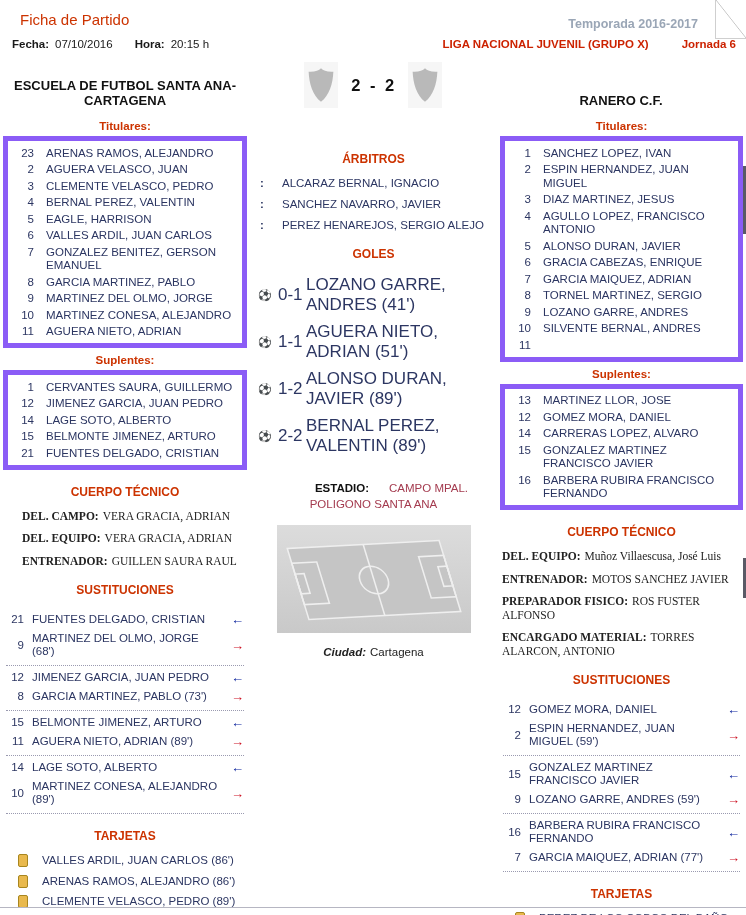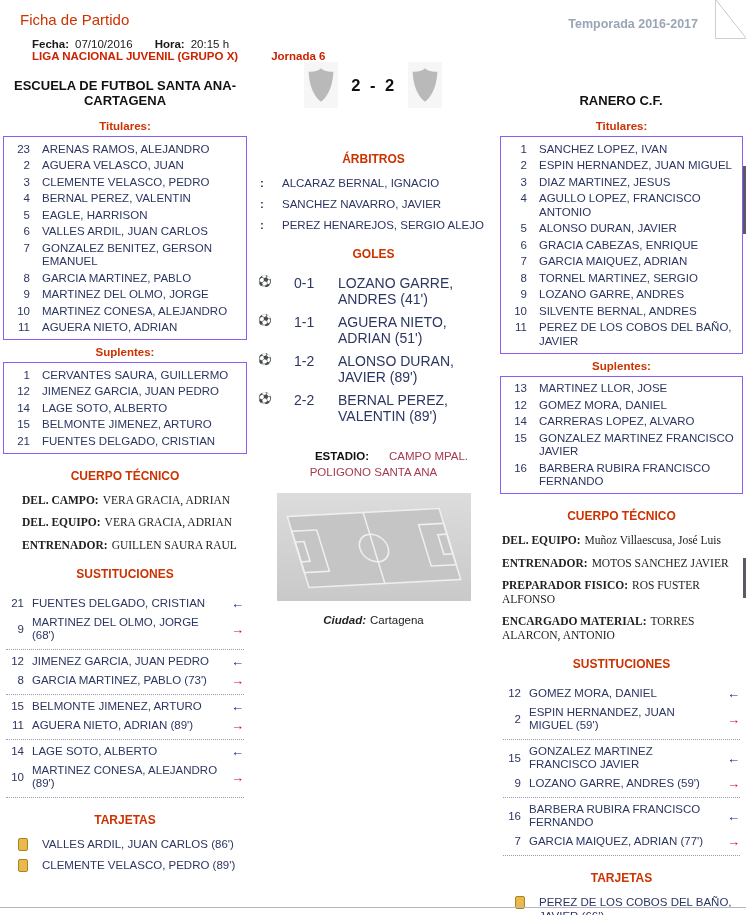--- a/index.html
+++ b/index.html
@@ -10,39 +10,39 @@
   }
   
   .hrow1 { display:flex; justify-content:space-between; align-items:center; padding:8px 48px 0 20px; height:30px; }
   .app-title { color:#cc3300; font-size:15px; }
   .season { color:#9aa6b6; font-weight:bold; font-size:12.5px; margin-top:9px; }
   .corner-fold {
     position:absolute; top:0; right:0; width:31px; height:39px;
     background:linear-gradient(to bottom left,#ffffff 48.5%,#c4c4c4 50%,#ffffff 51.5%);
     border-left:1px solid #cfcfcf; border-bottom:1px solid #cfcfcf;
   }
-  .hrow2 { display:flex; justify-content:space-between; padding:8px 10px 0 32px; font-size:11.5px; height:26px;flex-direction:column; }
+  .hrow2 { display:flex; justify-content:space-between; padding:8px 10px 0 12px; font-size:11.5px; height:26px; }
   .datetime b { margin-right:6px; }
   .datetime .gap { display:inline-block; width:22px; }
   .league-line { color:#cc2200; font-weight:bold; }
   .league-line .round { margin-left:33px; }
   
   .teams { display:flex; align-items:flex-end; margin-top:4px; }
   .team-name { width:250px; text-align:center; font-weight:bold; font-size:13px; line-height:15px; padding:2px 14px 0; color:#111; }
   .match-center { width:246px; display:flex; align-items:center; justify-content:center; gap:13px; padding-top:2px; }
   .shield-tile { width:34px; height:46px; background:#f6f6f6; display:flex; align-items:center; justify-content:center; }
   .score { display:flex; gap:9px; font-size:16.5px; font-weight:bold; color:#111; letter-spacing:.5px; }
   
   .cols { display:flex; align-items:flex-start; margin-top:6px; }
   .col-left  { width:250px; }
   .col-center{ width:247px; }
   .col-right { width:249px; }
   .list-label { color:#cc3300; font-weight:bold; font-size:11.5px; text-align:center; margin:6px 0 4px; }
   .sec-heading { color:#cc3300; font-weight:bold; font-size:12px; text-align:center; margin:15px 0 11px; }
-  .roster-box { border:1px solid #8b5cf6; margin:0 3px; padding:4px 0 3px; background:#fff; }
+  .roster-box { border:5px solid #8b5cf6; margin:0 3px; padding:4px 0 3px; background:#fff; }
   .roster-row { display:flex; align-items:flex-start; padding:1.5px 4px 1.5px 0; font-size:11.5px; line-height:13.5px; color:#2c3662; }
   .pnum { width:38px; text-align:right; padding-right:12px; flex:none; }
   .pname { flex:1; }
   
   .staff-line { font-size:11.5px; line-height:13.5px; margin:0 4px 9px 0; color:#222;font-family:Liberation Serif, serif; }
   .col-left  .staff-line { padding-left:22px; }
   .col-right .staff-line { padding-left:5px; }
   .staff-label { font-weight:bold; margin-right:4px; }
   
   .subs { margin:0 6px; }
@@ -57,21 +57,21 @@
   .cards { padding-left:18px; margin-right:6px; }
   .card-row { display:flex; align-items:flex-start; margin-bottom:7px; font-size:11.5px; line-height:13.5px; color:#2c3662; }
   .card-icon { flex:none; width:10px; height:13px; border-radius:2px; margin-right:14px; }
   .card-icon.yellow { background:#e9b94d; border:1px solid #a8861f; }
   
   .col-center .sec-heading.first { margin-top:38px; }
   .referees { padding-left:10px; }
   .ref-row { display:flex; font-size:11.5px; line-height:13px; color:#2c3662; margin-bottom:8px; }
   .ref-colon { width:22px; flex:none; font-weight:bold; }
   .goals { padding-left:8px; margin-top:14px; }
-  .goal-row { display:flex; align-items:flex-start; font-size:14px; color:#2c3662; margin-bottom:7px;gap:16px; }
+  .goal-row { display:flex; align-items:center; font-size:17px; color:#2c3662; margin-bottom:7px; }
   .ball-icon { flex:none; width:20px; font-size:11px; color:#1a1a1a; font-family:"DejaVu Sans",sans-serif; }
   .ball-icon::before { content:"\26BD"; }
   .goal-score { flex:none; width:28px; }
   .stadium { margin:24px 8px 0; text-align:center; font-size:11.5px; line-height:16px; }
   .stadium-label { font-weight:bold; color:#111; margin-right:20px;padding-left:36px; }
   .stadium-link { color:#a43b4f; }
   .pitch-wrap { margin:13px auto 0; width:194px; height:108px; }
   .city { text-align:center; margin-top:13px; font-size:11.5px; color:#222; }
   .city b { margin-right:4px;font-style:italic; }
   
@@ -287,20 +287,24 @@
         </div>
 
       <div class="sec-heading">TARJETAS</div>
       <div class="cards">
 
           <div class="card-row">
             <span class="card-icon yellow"></span>
             <span class="pname">VALLES ARDIL, JUAN CARLOS (86')</span>
           </div>
 
+          <div class="card-row">
+            <span class="card-icon yellow"></span>
+            <span class="pname">ARENAS RAMOS, ALEJANDRO (86')</span>
+          </div>
 
           <div class="card-row">
             <span class="card-icon yellow"></span>
             <span class="pname">CLEMENTE VELASCO, PEDRO (89')</span>
           </div>
         </div>
     </div>
 
     <div class="col-center">
       <div class="sec-heading first">ÁRBITROS</div>
@@ -429,21 +433,20 @@
             <span class="pname">LOZANO GARRE, ANDRES</span>
           </div>
 
           <div class="roster-row">
             <span class="pnum">10</span>
             <span class="pname">SILVENTE BERNAL, ANDRES</span>
           </div>
 
           <div class="roster-row">
             <span class="pnum">11</span>
-            <span class="pname">PEREZ DE LOS COBOS DEL BAÑO, JAVIER</span>
           </div>
         </div>
 
       <div class="list-label">Suplentes:</div>
       <div class="roster-box">
 
           <div class="roster-row">
             <span class="pnum">13</span>
             <span class="pname">MARTINEZ LLOR, JOSE</span>
           </div>

